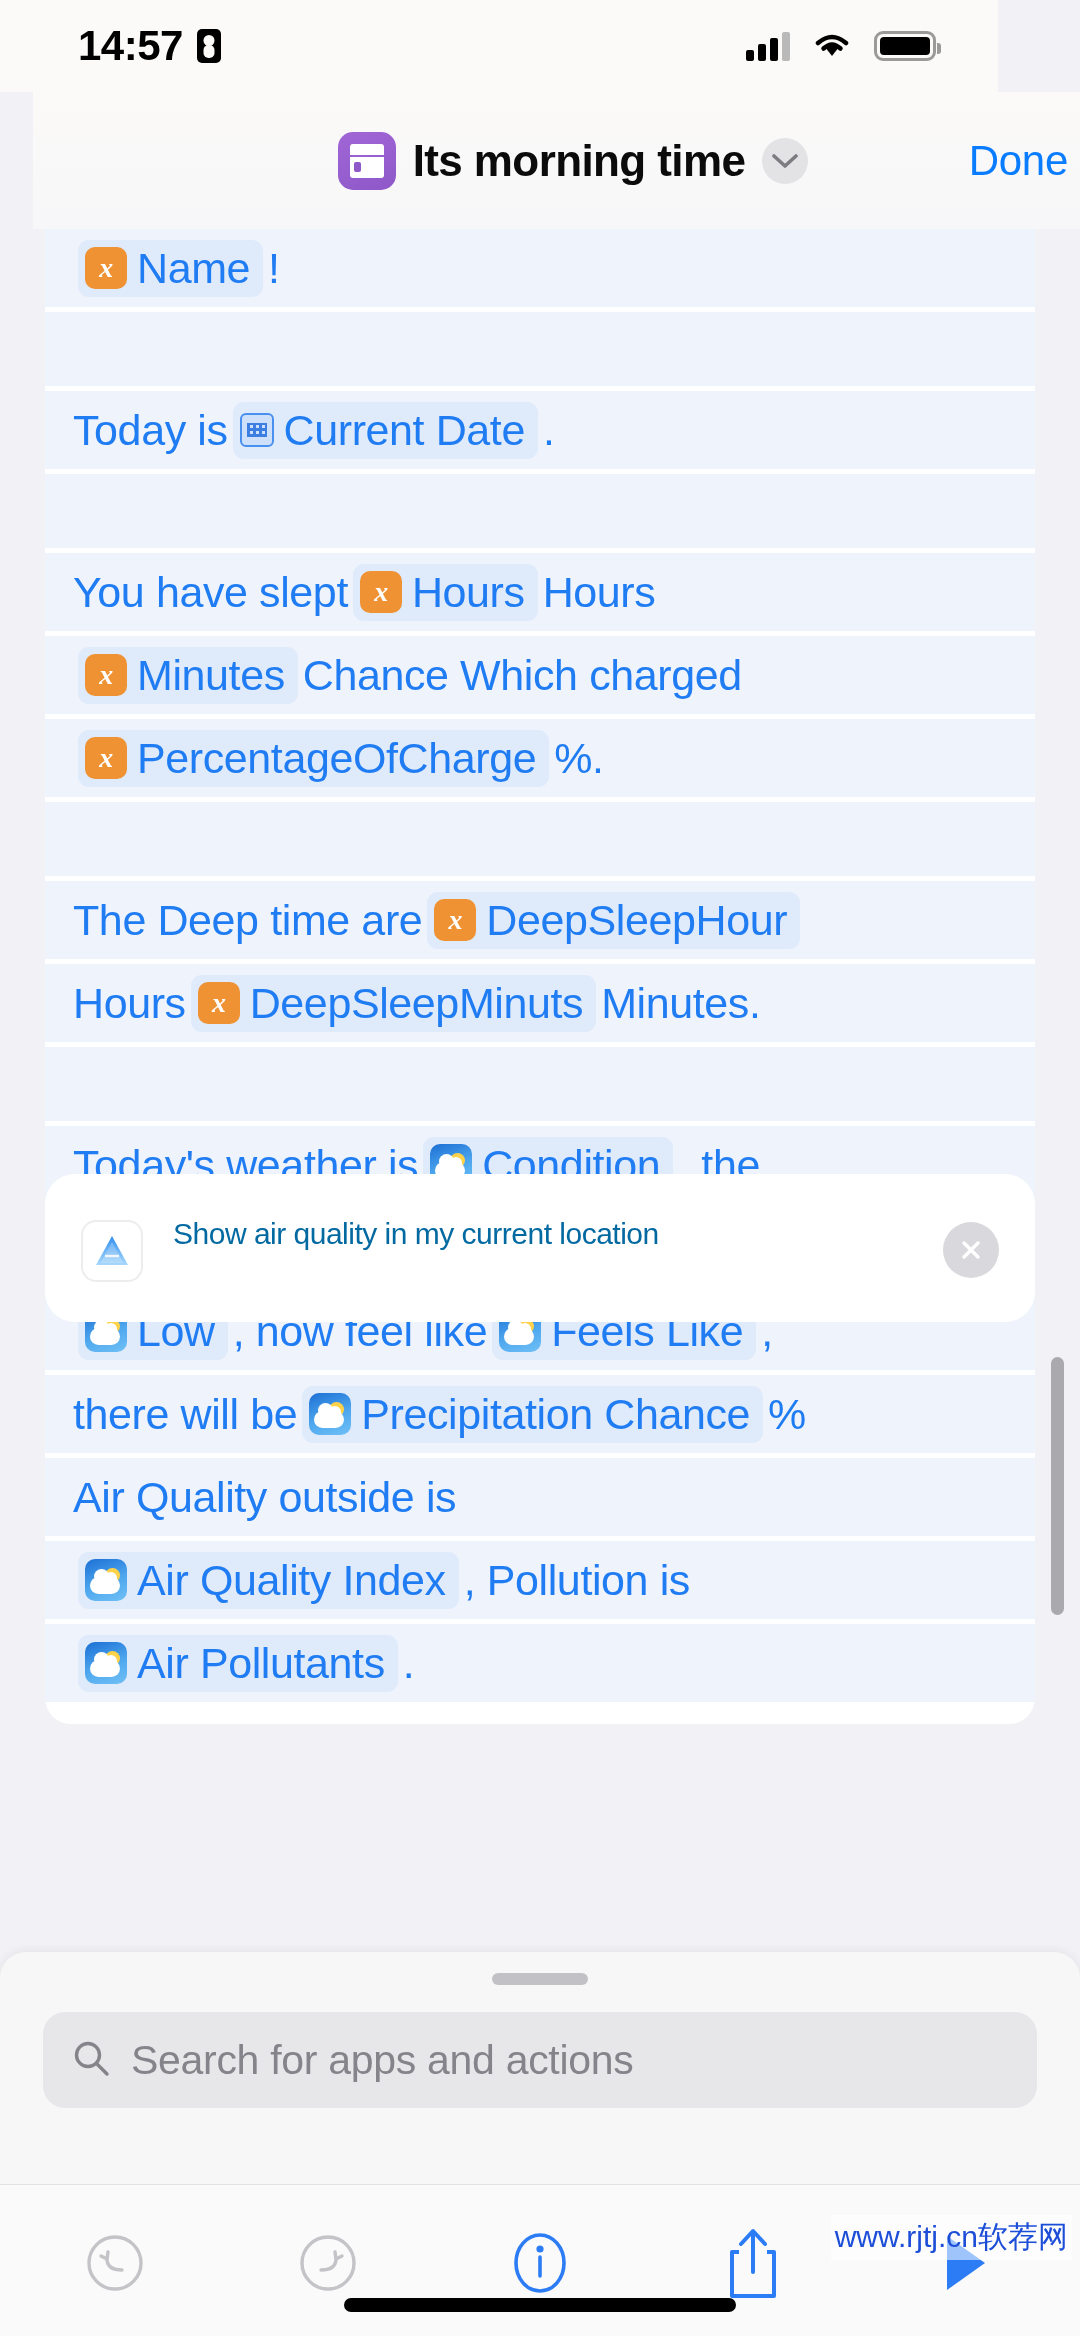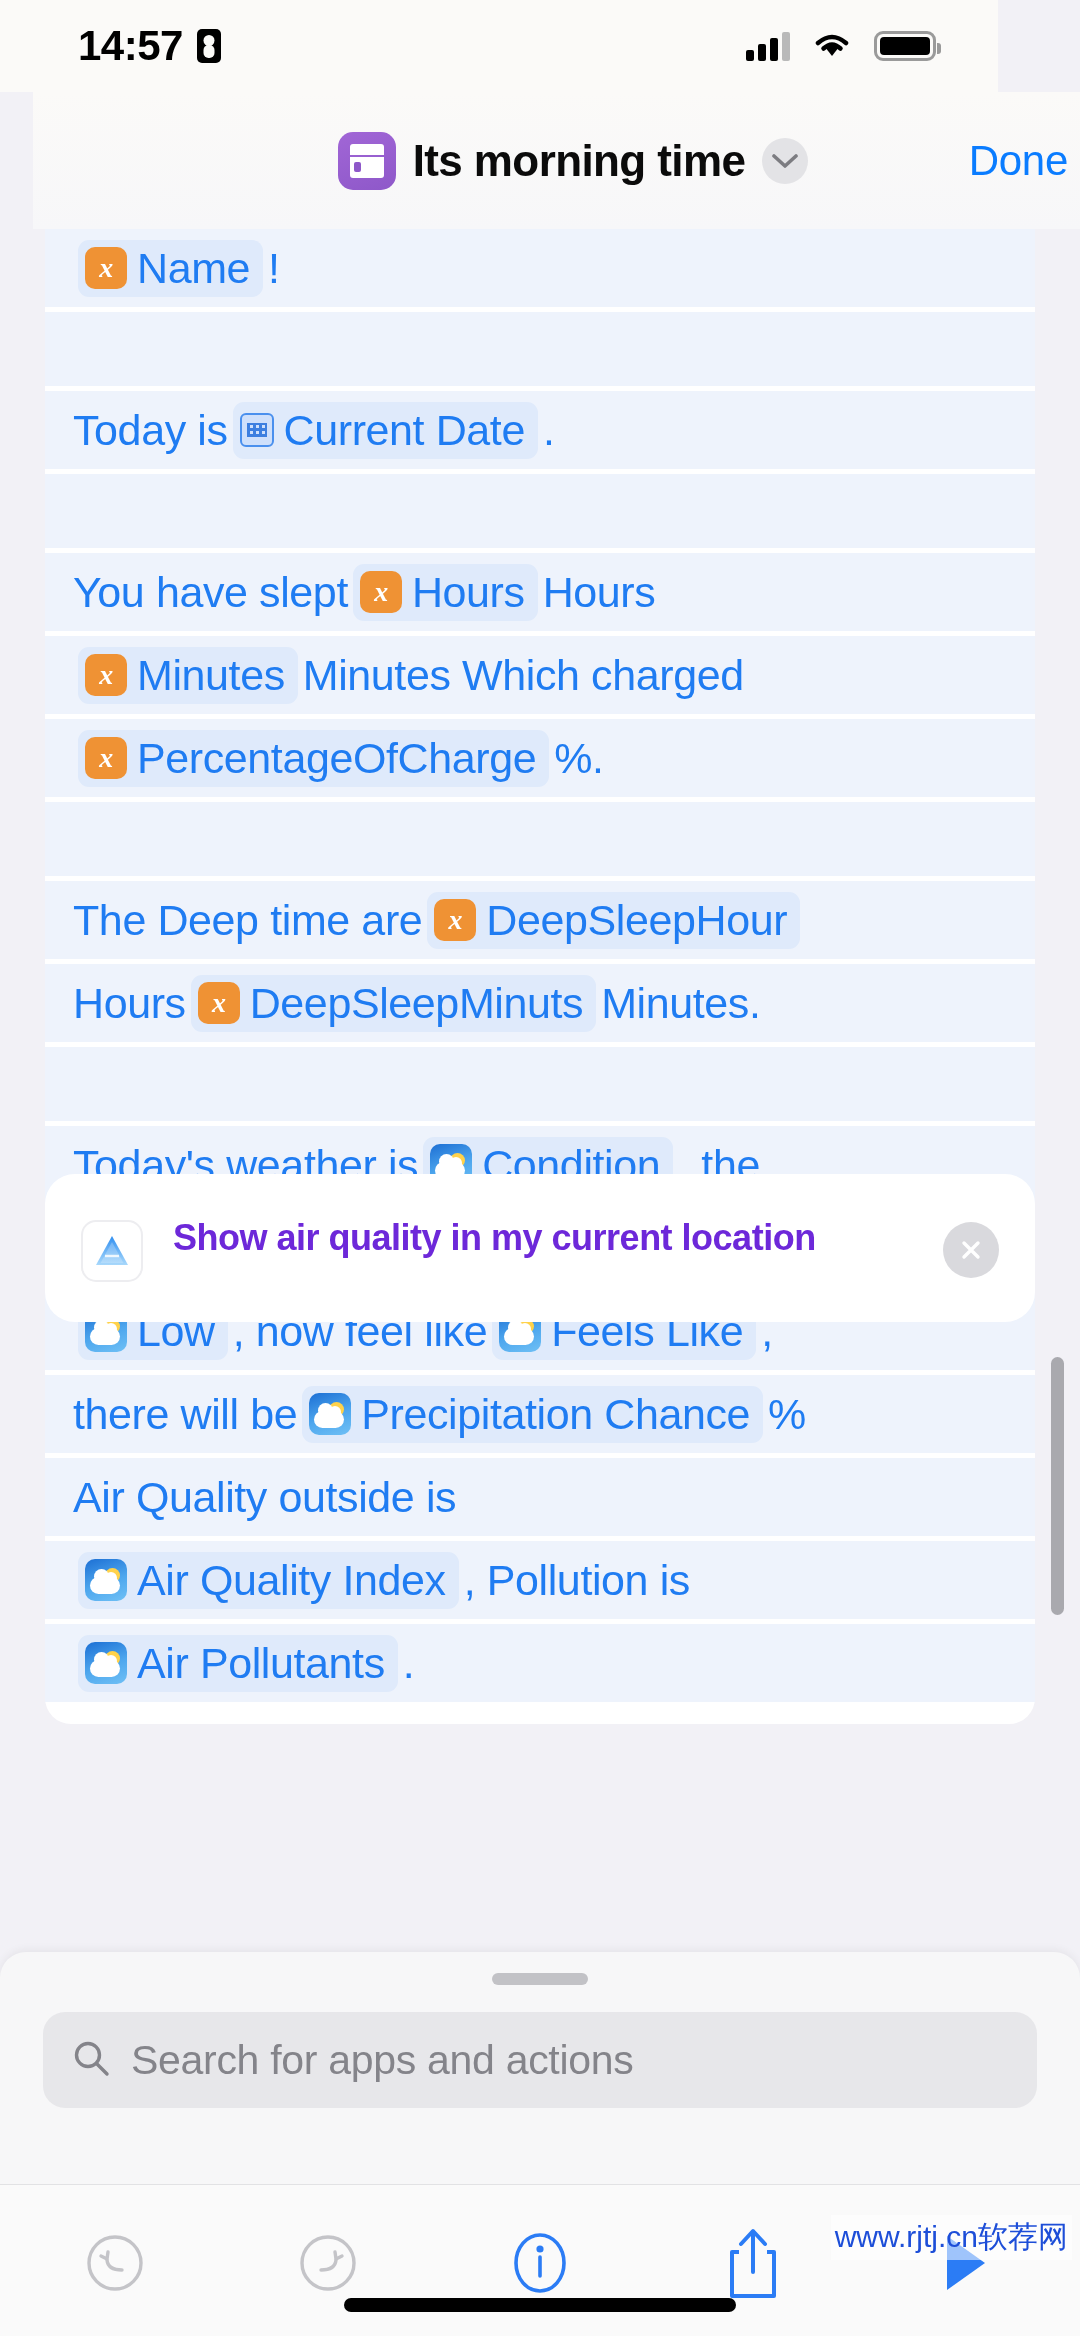--- a/index.html
+++ b/index.html
@@ -146,22 +146,22 @@
     padding:42px 36px 40px 36px;
   }
   .sugg-row{ display:flex; align-items:flex-start; gap:30px; }
   .sugg-ic{
     width:62px; height:62px; border-radius:15px; background:#fff;
     border:2px solid #ededf0;
     display:flex; align-items:center; justify-content:center; flex:0 0 auto;
     margin-top:4px;
   }
   .sugg-txt{
-    font-size:36px; color:#6d28d9; letter-spacing:-0.5px; line-height:1.22;
-    font-weight:700; flex:1 1 auto; padding-right:60px;
+    font-size:30px; color:#0369a1; letter-spacing:-0.5px; line-height:1.22;
+    font-weight:400; flex:1 1 auto; padding-right:60px;
   }
   .close-btn{
     position:absolute; right:36px; top:48px;
     width:56px; height:56px; border-radius:50%; background:#d9d9dd;
     display:flex; align-items:center; justify-content:center;
   }
 
   
   .vscroll{
     position:absolute; right:16px; top:1128px; width:13px; height:258px;
@@ -275,21 +275,21 @@
           <span class="badge-x">x</span>
           <span class="lbl">Hours</span>
         </span>
         <span class="plain"> Hours</span>
       </div>
       <div class="line">
         <span class="tok">
           <span class="badge-x">x</span>
           <span class="lbl">Minutes</span>
         </span>
-        <span class="plain"> Minutes Which charged</span>
+        <span class="plain"> Chance Which charged</span>
       </div>
       <div class="line">
         <span class="tok">
           <span class="badge-x">x</span>
           <span class="lbl">PercentageOfCharge</span>
         </span>
         <span class="plain"> %.</span>
       </div>
       <div class="line blank"></div>
       <div class="line">

